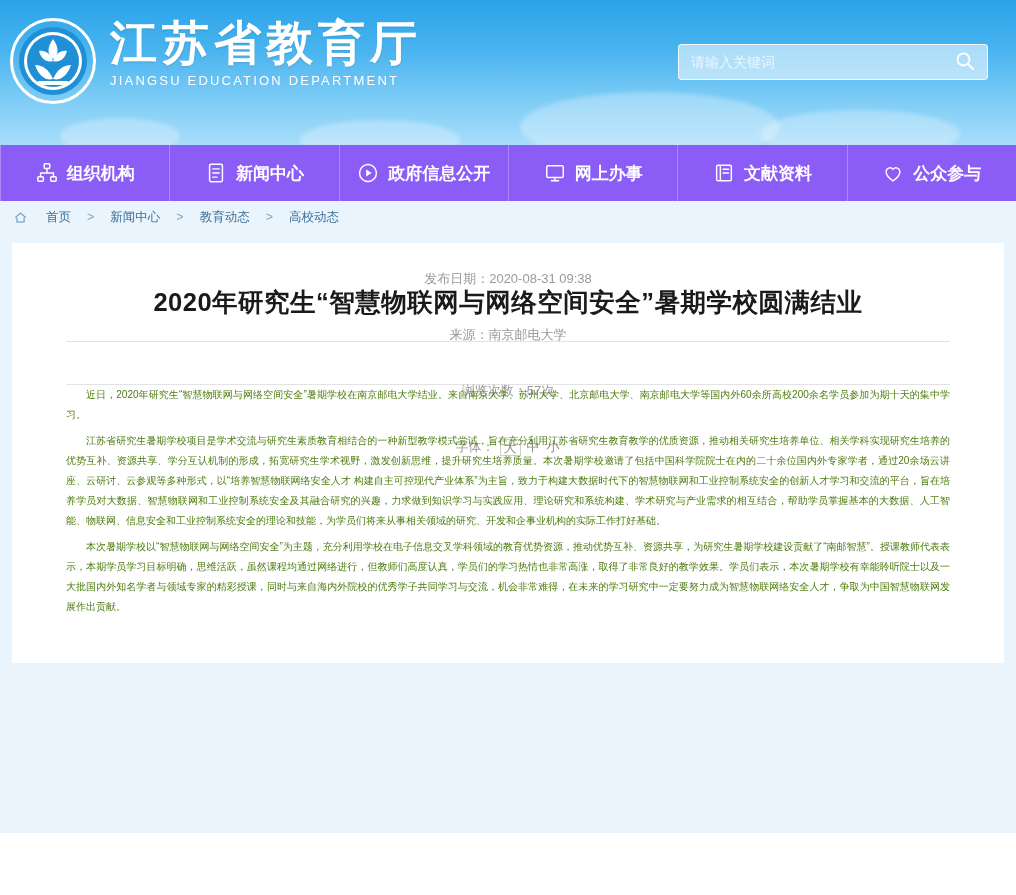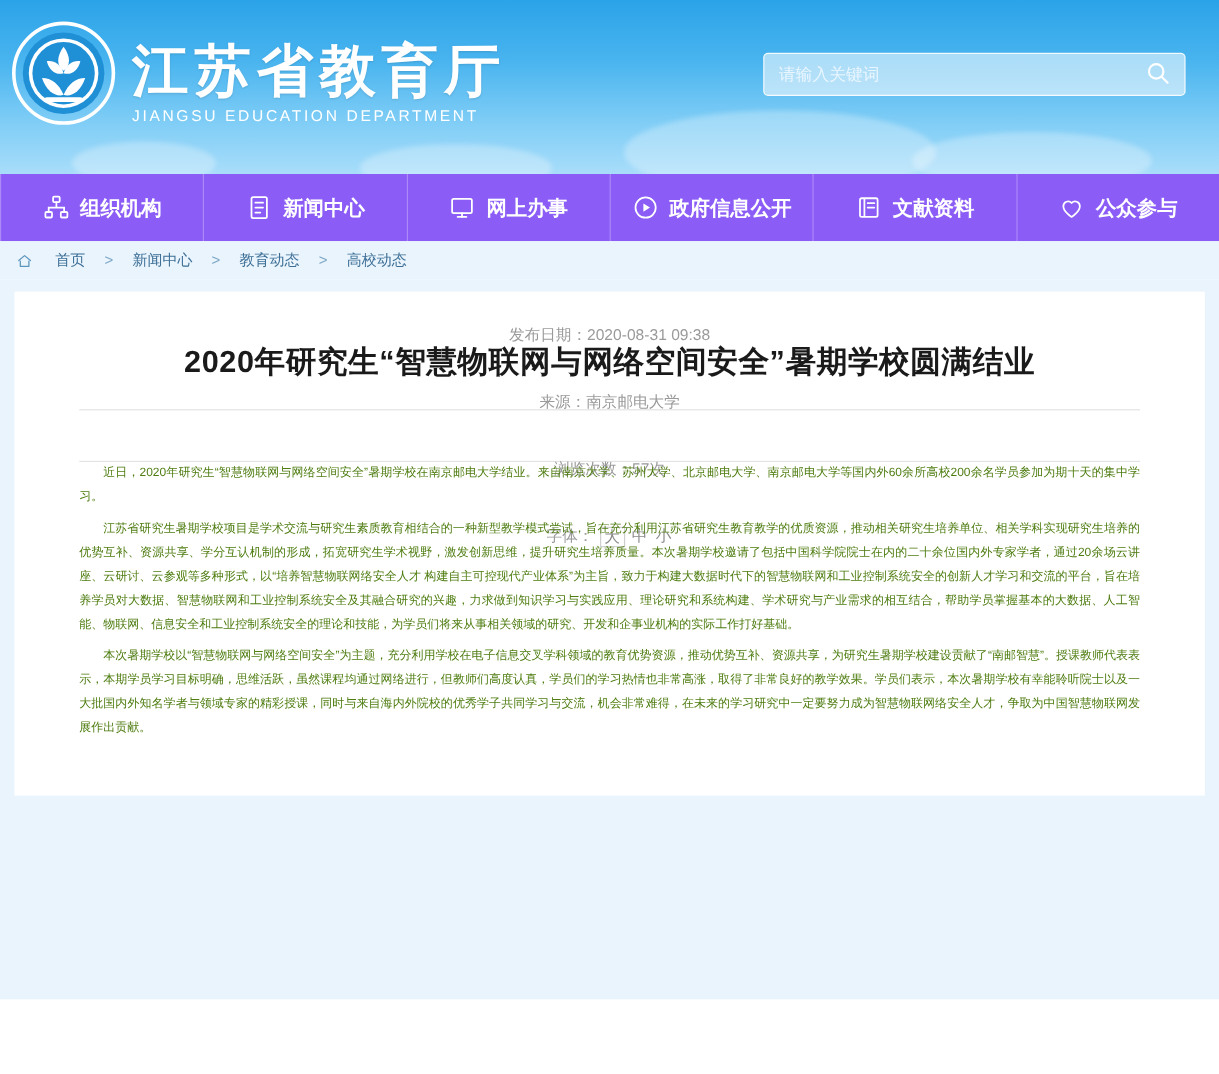--- a/index.html
+++ b/index.html
@@ -27,21 +27,21 @@
   }
   .cloud.c1 { width: 260px; height: 70px; left: 520px; top: 92px; }
   .cloud.c2 { width: 200px; height: 48px; left: 760px; top: 110px; }
   .cloud.c3 { width: 160px; height: 40px; left: 300px; top: 120px; }
   .cloud.c4 { width: 120px; height: 36px; left: 60px; top: 118px; }
 
   .logo-wrap {
     position: absolute;
     left: 10px; top: 18px;
     display: flex;
-    align-items: flex-end;
+    align-items: flex-start;
   }
   .logo-mark {
     width: 86px; height: 86px;
     border-radius: 50%;
     border: 3px solid #ffffff;
     display: flex; align-items: center; justify-content: center;
     flex: 0 0 auto;
   }
   .logo-mark svg { display: block; }
   .logo-text {
@@ -59,21 +59,21 @@
     font-size: 13px;
     letter-spacing: 2.2px;
     margin-top: 4px;
     font-weight: normal;
   }
 
   
   .search-box {
     position: absolute;
     right: 28px; top: 44px;
-    width: 352px; height: 36px;
+    width: 310px; height: 36px;
     background: rgba(255,255,255,0.55);
     border: 1px solid rgba(255,255,255,0.85);
     border-radius: 4px;
     display: flex;
     align-items: center;
   }
   .search-input {
     flex: 1 1 auto;
     border: none;
     background: transparent;
@@ -252,36 +252,36 @@
         <line x1="8.5" y1="12" x2="15.5" y2="12" stroke-linecap="round"></line>
         <line x1="8.5" y1="16.5" x2="13" y2="16.5" stroke-linecap="round"></line>
       </svg>
     </span>
     <span>新闻中心</span>
   </div>
 
   <div class="nav-item">
     <span>
       <svg width="22" height="22" viewBox="0 0 24 24" fill="none" stroke="#fff" stroke-width="1.6">
+        <circle cx="12" cy="12" r="9.2"></circle>
+        <path d="M10 8.3l6 3.7-6 3.7z" fill="#fff" stroke="none"></path>
+      </svg>
+    </span>
+    <span>政府信息公开</span>
+  </div>
+
+  <div class="nav-item">
+    <span>
+      <svg width="22" height="22" viewBox="0 0 24 24" fill="none" stroke="#fff" stroke-width="1.6">
         <rect x="3" y="4" width="18" height="13" rx="1.5"></rect>
         <line x1="8" y1="20.5" x2="16" y2="20.5" stroke-linecap="round"></line>
         <line x1="12" y1="17" x2="12" y2="20.5" stroke-linecap="round"></line>
       </svg>
     </span>
     <span>网上办事</span>
-  </div>
-
-  <div class="nav-item">
-    <span>
-      <svg width="22" height="22" viewBox="0 0 24 24" fill="none" stroke="#fff" stroke-width="1.6">
-        <circle cx="12" cy="12" r="9.2"></circle>
-        <path d="M10 8.3l6 3.7-6 3.7z" fill="#fff" stroke="none"></path>
-      </svg>
-    </span>
-    <span>政府信息公开</span>
   </div>
 
   <div class="nav-item">
     <span>
       <svg width="22" height="22" viewBox="0 0 24 24" fill="none" stroke="#fff" stroke-width="1.6">
         <rect x="4" y="3.5" width="16" height="17" rx="1.5"></rect>
         <line x1="8" y1="3.5" x2="8" y2="20.5"></line>
         <line x1="11" y1="8" x2="17" y2="8" stroke-linecap="round"></line>
         <line x1="11" y1="12" x2="17" y2="12" stroke-linecap="round"></line>
       </svg>

